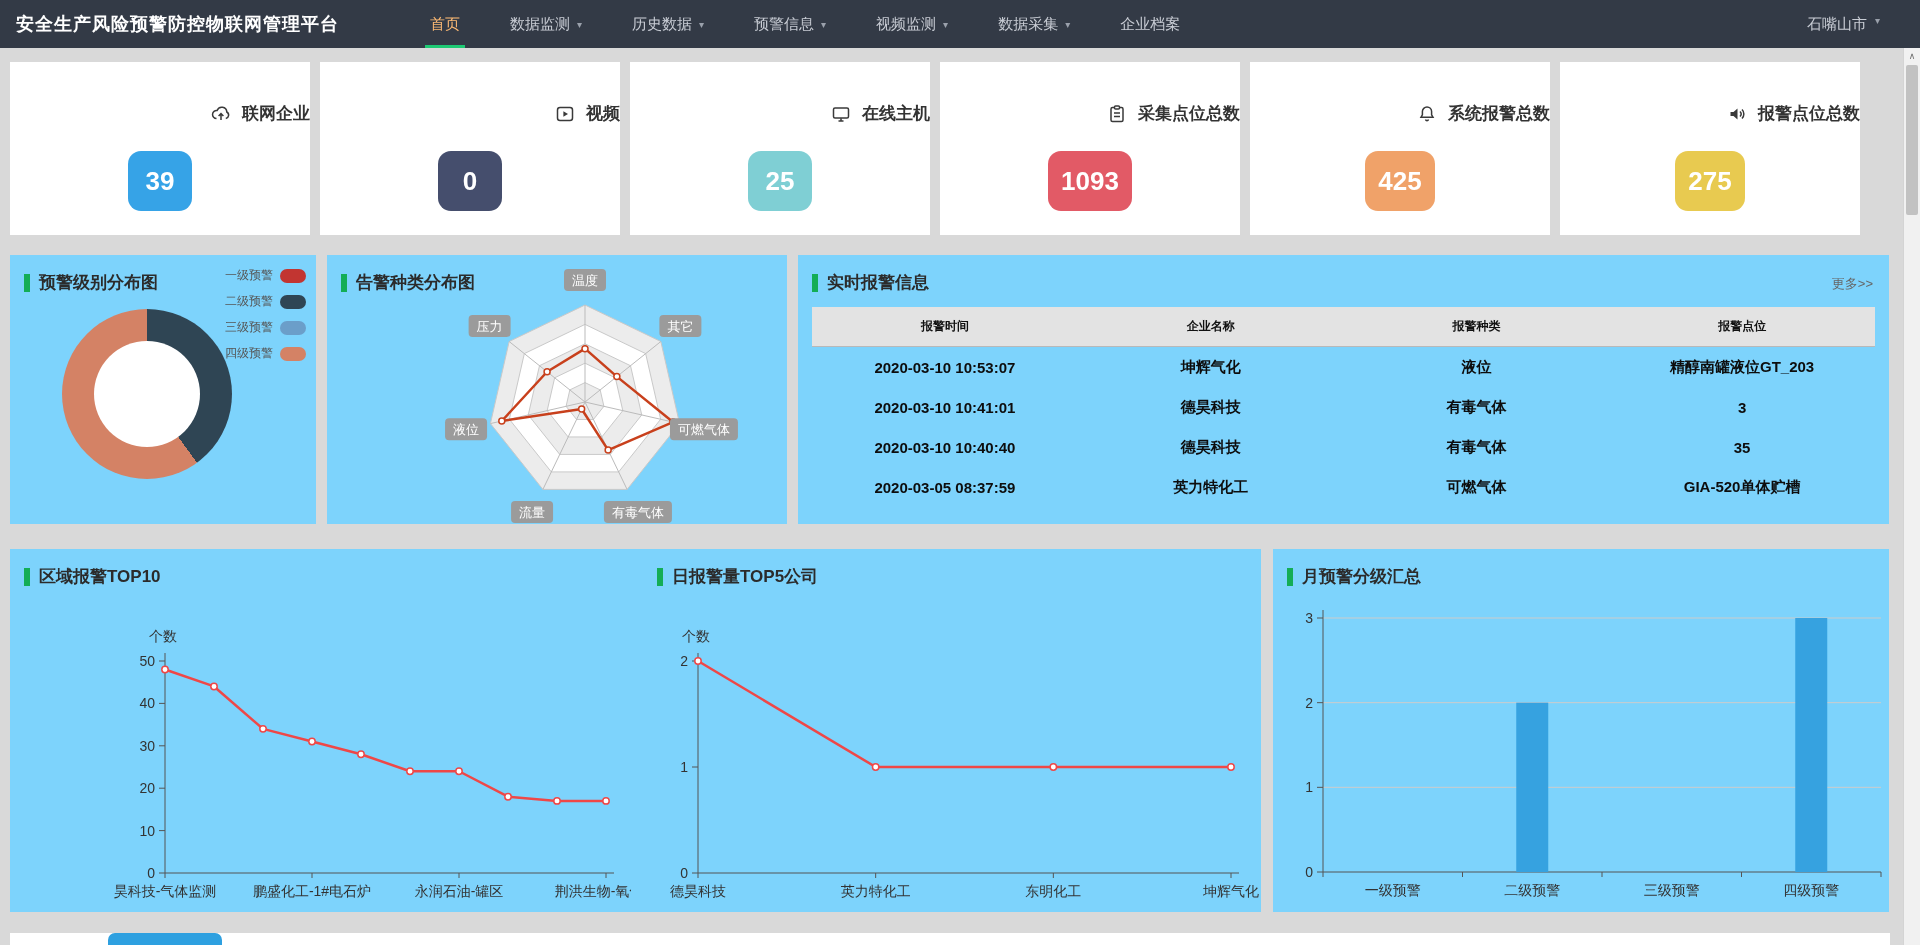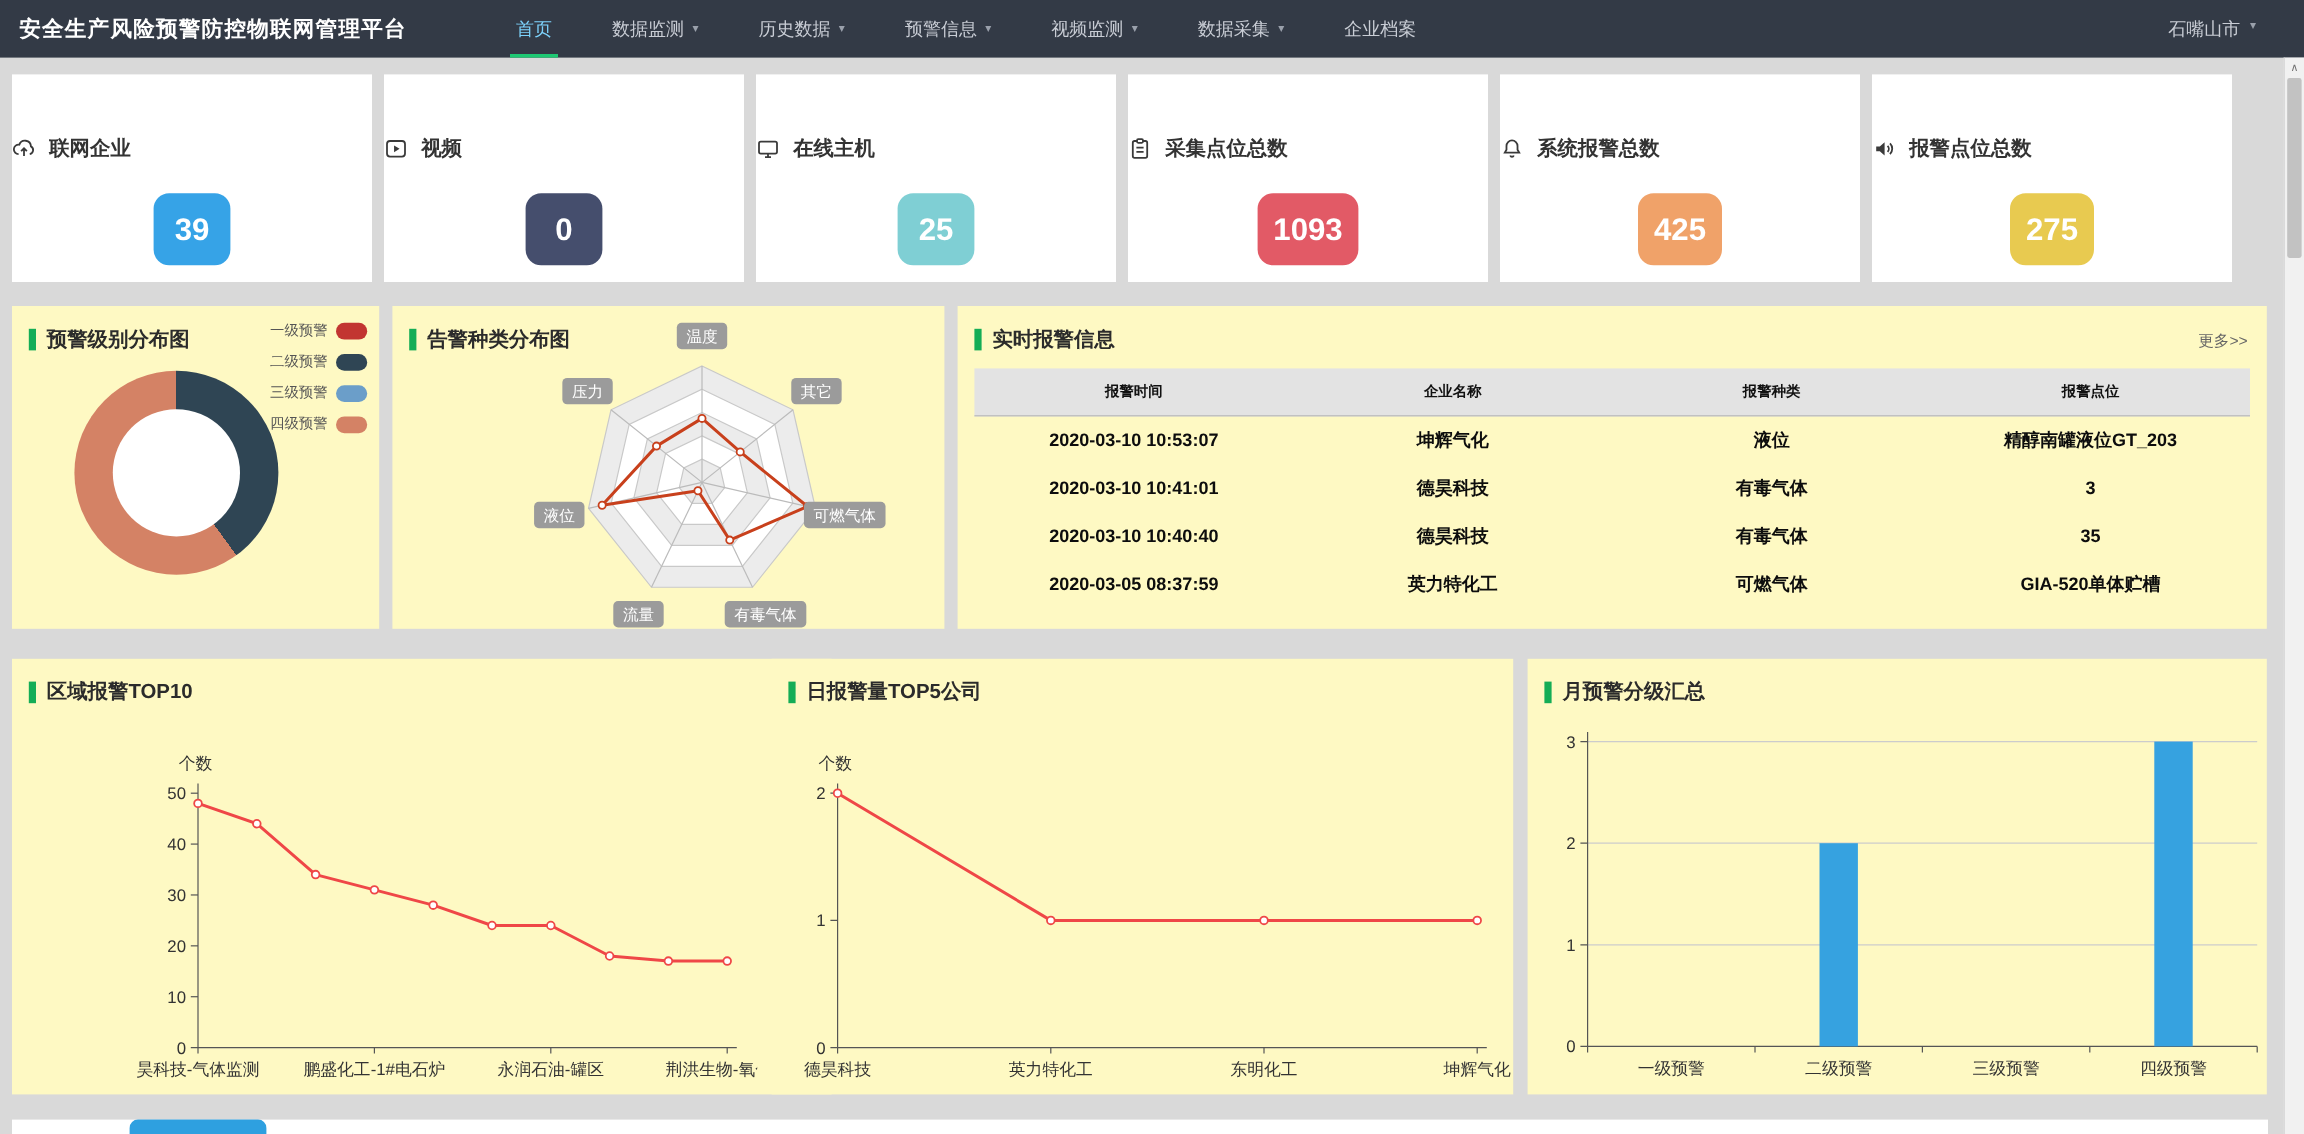--- a/index.html
+++ b/index.html
@@ -14,43 +14,43 @@
   .nav {
     position:absolute; top:0; left:0; width:1920px; height:48px;
     background:#333a46; display:flex; align-items:center; color:#c9cdd5;
   }
   .nav-title { color:#ffffff; font-weight:bold; font-size:18px; margin-left:16px; letter-spacing:1px; }
   .nav-items { display:flex; margin-left:66px; height:100%; align-items:stretch; }
   .nav-item {
     padding:0 25px; font-size:15px; display:flex; align-items:center; gap:7px;
     cursor:pointer; position:relative; white-space:nowrap;
   }
-  .nav-item.active { color:#7dd3fc; }
+  .nav-item.active { color:#fdba74; }
   .nav-item.active::after {
     content:""; position:absolute; left:20px; right:20px; bottom:0; height:3px; background:#1dc973;
   }
   .caret { font-size:10px; color:#9aa0ab; }
   .nav-city {
     margin-left:auto; margin-right:40px; font-size:15px; display:flex; align-items:flex-start; gap:8px; cursor:pointer;
   }
   
   .cards { position:absolute; top:62px; left:10px; width:1880px; padding-right:30px; display:flex; gap:10px; }
   .card { flex:1; background:#ffffff; height:173px; }
   .card-head {
-    margin-top:50px; display:flex; justify-content:flex-start; align-items:center; gap:11px;
+    margin-top:40px; display:flex; justify-content:flex-end; align-items:center; gap:11px;
     font-size:17px; font-weight:bold; color:#333;
   }
   .card-head svg { display:block; }
   .card-badge {
     min-width:64px; height:60px; padding:12px 13px; border-radius:13px; margin:26px auto 0;
     color:#fff; font-size:26px; font-weight:bold;
     display:flex; align-items:center; justify-content:center; width:fit-content;
   }
   
-  .panel { position:absolute; background:#fef9c3; }
+  .panel { position:absolute; background:#7dd3fc; }
   #donut-panel   { left:10px;   top:255px; width:306px;  height:269px; }
   #radar-panel   { left:327px;  top:255px; width:460px;  height:269px; }
   #alarm-panel   { left:798px;  top:255px; width:1091px; height:269px; }
   #top10-panel   { left:10px;   top:549px; width:683px;  height:363px; }
   #top5-panel    { left:643px;  top:549px; width:618px;  height:363px; }
   #monthly-panel { left:1273px; top:549px; width:616px;  height:363px; }
   .panel-title {
     position:absolute; top:16px; left:14px; display:flex; align-items:center; gap:9px;
     font-size:17px; font-weight:bold; color:#2b2b2b; z-index:3; white-space:nowrap;
   }

